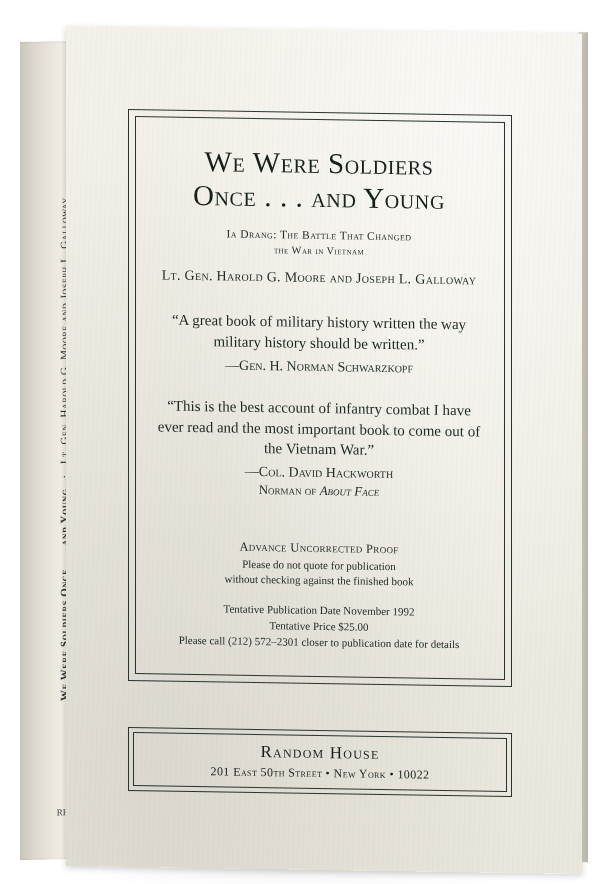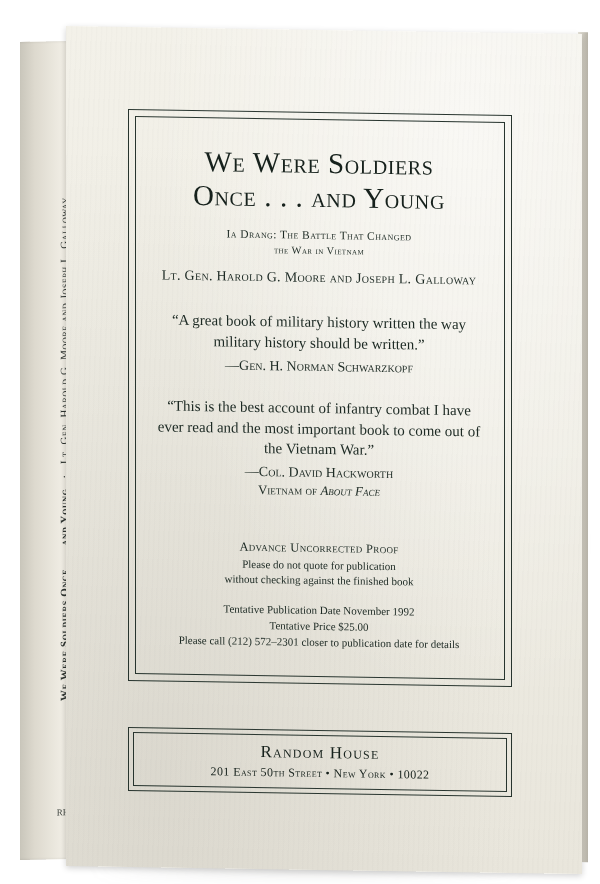--- a/index.html
+++ b/index.html
@@ -295,21 +295,21 @@
         <div class="authors">Lt. Gen. Harold G. Moore and Joseph L. Galloway</div>
 
         <div class="blurb first">
           <span>“A great book of military history written the way military history should be written.”</span>
           <span class="attrib">—Gen. H. Norman Schwarzkopf</span>
         </div>
 
         <div class="blurb second">
           <span>“This is the best account of infantry combat I have ever read and the most important book to come out of the Vietnam War.”</span>
           <span class="attrib">—Col. David Hackworth</span>
-          <span class="attrib2"><span>Vietnam of </span><i>About Face</i></span>
+          <span class="attrib2"><span>Norman of </span><i>About Face</i></span>
         </div>
 
         <div class="notice">
           <span class="head">Advance Uncorrected Proof</span>
           <span class="n1">Please do not quote for publication</span>
           <span class="n2">without checking against the finished book</span>
         </div>
 
         <div class="pubinfo">
           <span>Tentative Publication Date  November 1992</span>

